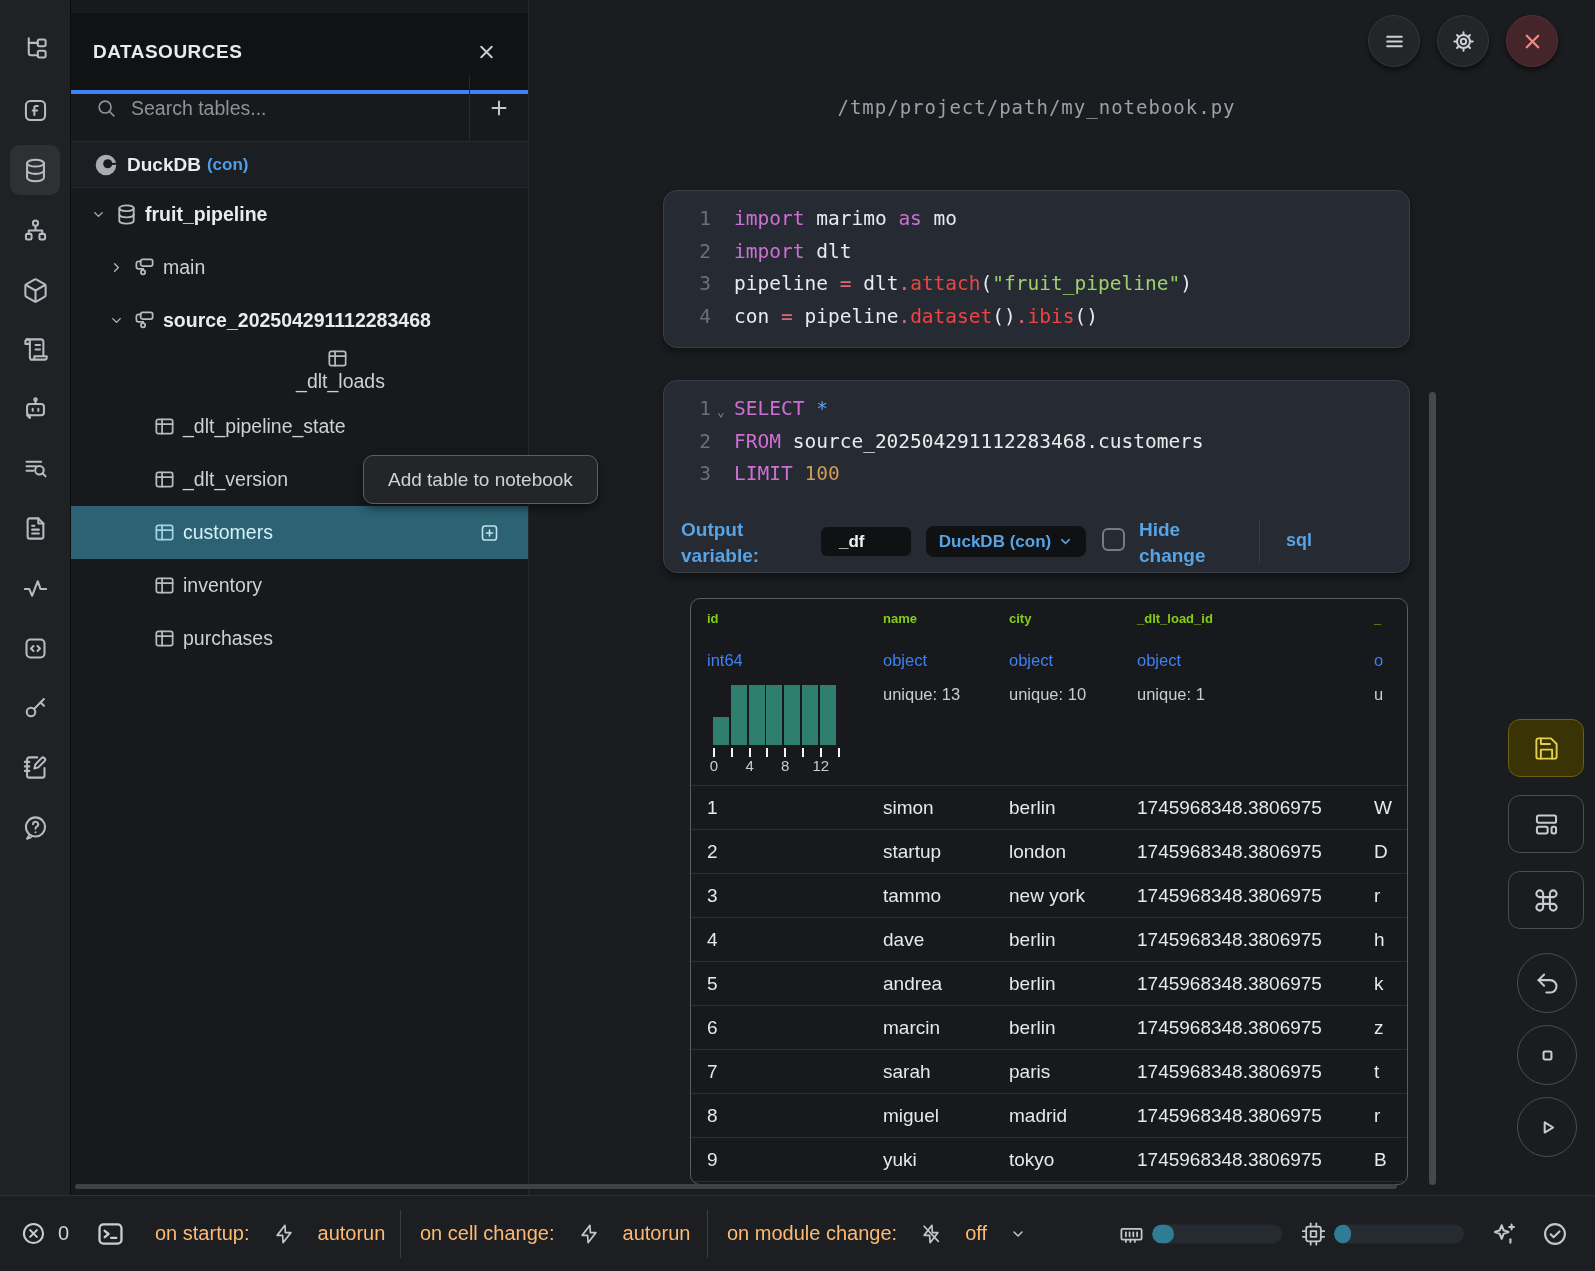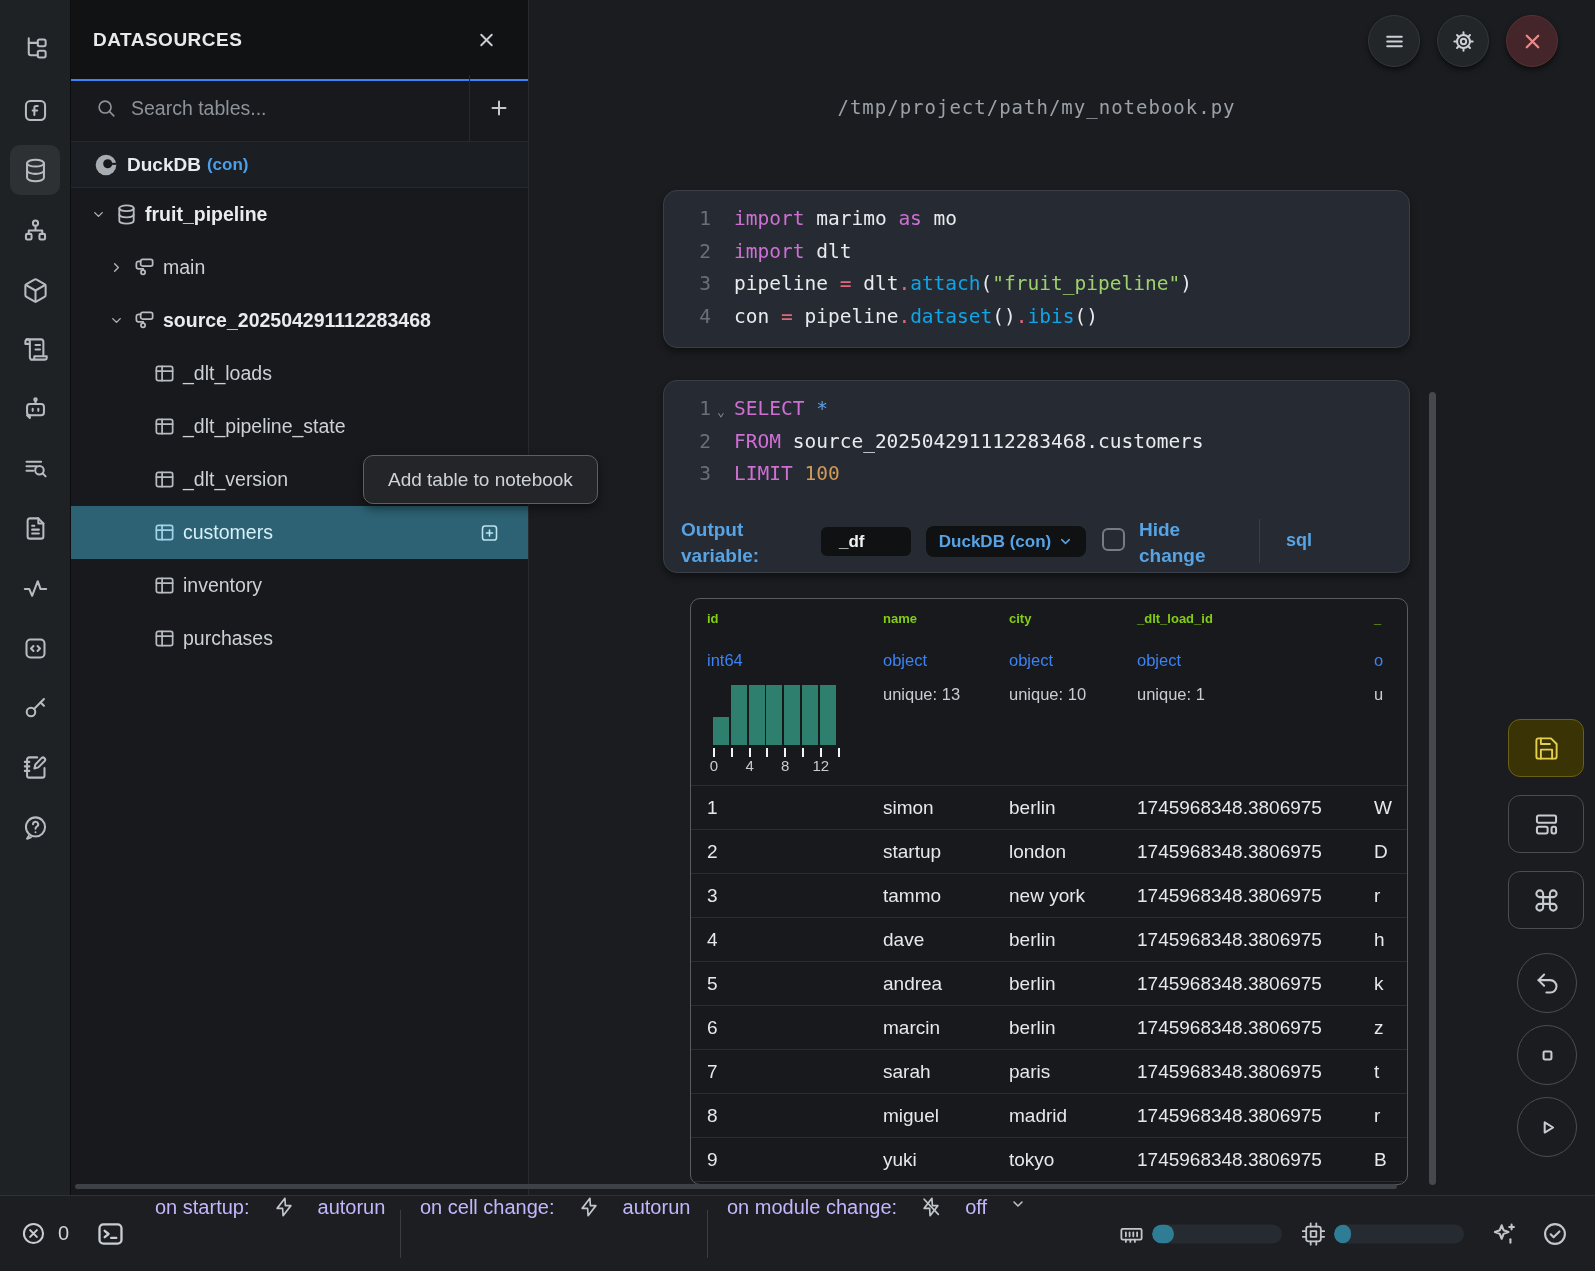--- a/index.html
+++ b/index.html
@@ -9,21 +9,21 @@
   svg{display:block}
 
   
   #rail{position:absolute;left:0;top:0;width:71px;height:1195px;background:#1f2225;border-right:1px solid #0c0d0f}
   .rail-item{position:absolute;left:10px;width:50px;height:50px;border-radius:10px;display:flex;align-items:center;justify-content:center;color:#b7bcc1;cursor:pointer}
   .rail-item.active{background:#2d3134}
   .rail-item svg{width:27px;height:27px}
 
   
   #panel{position:absolute;left:71px;top:0;width:458px;height:1195px;background:#17191c;border-right:1px solid #26292e}
-  .p-header{position:absolute;left:0;top:0;width:100%;height:81px;background:#101214;border-bottom:2px solid #3b82f6}
+  .p-header{position:absolute;left:0;top:13px;width:100%;height:81px;background:#101214;border-bottom:4px solid #3b82f6}
   .p-title{position:absolute;left:22px;top:50%;transform:translateY(-50%);font-size:19px;font-weight:bold;letter-spacing:.5px;color:#e8ebee}
   .p-close{position:absolute;right:30px;top:50%;transform:translateY(-50%);background:none;border:none;color:#c9ced3;cursor:pointer}
   .p-close svg{width:23px;height:23px}
   .p-search{position:absolute;left:0;top:75px;width:100%;height:67px;border-bottom:1px solid #26292e}
   .s-icon{position:absolute;left:24px;top:50%;transform:translateY(-50%);color:#8d939a}
   .s-icon svg{width:22px;height:22px}
   .p-search input{position:absolute;left:60px;top:0;width:330px;height:100%;background:transparent;border:none;outline:none;color:#ccd1d5;font-size:19.5px;font-family:"Liberation Sans",sans-serif}
   .p-search input::placeholder{color:#8d939a}
   .s-add{position:absolute;right:0;top:0;width:59px;height:100%;border-left:1px solid #26292e;display:flex;align-items:center;justify-content:center;color:#c3c8cd;cursor:pointer}
   .s-add svg{width:24px;height:24px}
@@ -62,21 +62,21 @@
   #cell-py{top:190px;height:158px}
   #cell-sql{top:380px;height:193px}
   .code{position:absolute;left:0;top:12px;width:100%;font-family:"DejaVu Sans Mono",monospace;font-size:19.5px}
   .cline{position:relative;height:32.5px;line-height:32.5px;white-space:pre}
   .lnum{position:absolute;left:0;width:47px;text-align:right;color:#69707a}
   .fold{position:absolute;left:53px;top:3px;color:#8a9199;font-size:13px}
   .ctext{position:absolute;left:70px}
   .tk-kw{color:#cf6fd4}
   .tk-pl{color:#e8ebee}
   .tk-op{color:#e0687a}
-  .tk-fn{color:#0ea5e9}
+  .tk-fn{color:#ef4444}
   .tk-str{color:#9ed06d}
   .tk-num{color:#d19a56}
   .tk-star{color:#5f9fe8}
 
   .out-row{position:absolute;left:0;top:128px;width:100%;height:63px}
   .ov-label{position:absolute;left:17px;top:8px;width:118px;font-size:19px;font-weight:bold;color:#57a3e3;line-height:26px}
   .ov-input{position:absolute;left:157px;top:18px;width:90px;height:29px;background:#0f1113;border-radius:6px;color:#eef1f3;font-weight:bold;font-size:17px;line-height:29px;padding-left:18px;cursor:text}
   .engine{position:absolute;left:262px;top:17px;width:160px;height:31px;background:#0f1113;border:none;border-radius:8px;display:flex;align-items:center;justify-content:center;gap:7px;color:#57a3e3;font-weight:bold;font-size:17px;font-family:"Liberation Sans",sans-serif;cursor:pointer}
   .engine svg{width:15px;height:15px}
   .cb{position:absolute;left:438px;top:19px;width:23px;height:23px;border:2px solid #777c81;border-radius:6px;cursor:pointer}
@@ -110,21 +110,21 @@
   .act-btn svg{width:27px;height:27px}
   .act-btn.accent{background:#3a3305;border-color:#6b5f12;color:#e3cf4e}
   .act-btn.circle{left:1517px;width:60px;height:60px;border-radius:50%}
 
   
   #footer{position:absolute;left:0;top:1195px;width:1595px;height:76px;background:#1c1e21;border-top:1px solid #2d3034}
   .f-err{position:absolute;left:20px;top:0;height:100%;display:flex;align-items:center;gap:11px;color:#ced3d7;font-size:20px;cursor:pointer}
   .f-err svg{width:27px;height:27px;color:#c9ced2}
   .f-term{position:absolute;left:95px;top:50%;transform:translateY(-50%);background:none;border:none;color:#c9ced2;cursor:pointer}
   .f-term svg{width:31px;height:31px}
-  .rt-group{position:absolute;top:0;height:100%;display:flex;gap:23px;font-size:20px;color:#c4b5fd;cursor:pointer}
+  .rt-group{position:absolute;top:0;height:100%;display:flex;align-items:center;gap:23px;font-size:20px;color:#fdba74;cursor:pointer}
   .rt-group svg{width:22px;height:22px;color:#c2c7cc}
   .rt-group .rt-chev svg{width:16px;height:16px}
   .f-div{position:absolute;top:14px;width:1px;height:48px;background:#3a3d41}
   .gauge-icon{position:absolute;top:50%;transform:translateY(-50%);color:#c2c7cc}
   .gauge-icon svg{width:27px;height:27px}
   .gauge{position:absolute;top:50%;transform:translateY(-50%);width:130px;height:19px;background:#262b31;border-radius:10px;overflow:hidden}
   .gauge .fill{position:absolute;left:0;top:0;height:100%;background:#2e7d95;border-radius:10px}
   .f-spark{position:absolute;left:1490px;top:50%;transform:translateY(-50%);background:none;border:none;color:#c2c7cc;cursor:pointer}
   .f-spark svg{width:28px;height:28px}
   .f-check{position:absolute;left:1541px;top:50%;transform:translateY(-50%);background:none;border:none;color:#c2c7cc;cursor:pointer}
@@ -341,21 +341,21 @@
           <span class="t-icon">
             <svg viewBox="0 0 24 24" fill="none" stroke="currentColor" stroke-width="1.8" stroke-linecap="round" stroke-linejoin="round">
               <rect x="8" y="3.5" width="12.5" height="7" rx="2"></rect>
               <path d="M8 5.5H6A2.5 2.5 0 0 0 3.5 8v3a2.5 2.5 0 0 0 2.5 2.5h4.5"></path>
               <path d="M10.5 13.5v1.3"></path>
               <circle cx="10.5" cy="17" r="2.2"></circle>
             </svg>
           </span>
           <span class="t-label">source_202504291112283468</span>
         </div>
-        <div class="tree-row" style="padding-left: 82px;">
+        <div class="tree-row" style="padding-left: 82px; flex-direction: column;">
           <span class="t-icon">
             <svg viewBox="0 0 24 24" fill="none" stroke="currentColor" stroke-width="1.8" stroke-linecap="round" stroke-linejoin="round">
               <rect x="3.5" y="4.5" width="17" height="15" rx="2"></rect>
               <path d="M3.5 9.5h17M9.5 4.5v15"></path>
             </svg>
           </span>
           <span class="t-label">_dlt_loads</span>
         </div>
         <div class="tree-row" style="padding-left: 82px;">
           <span class="t-icon">

